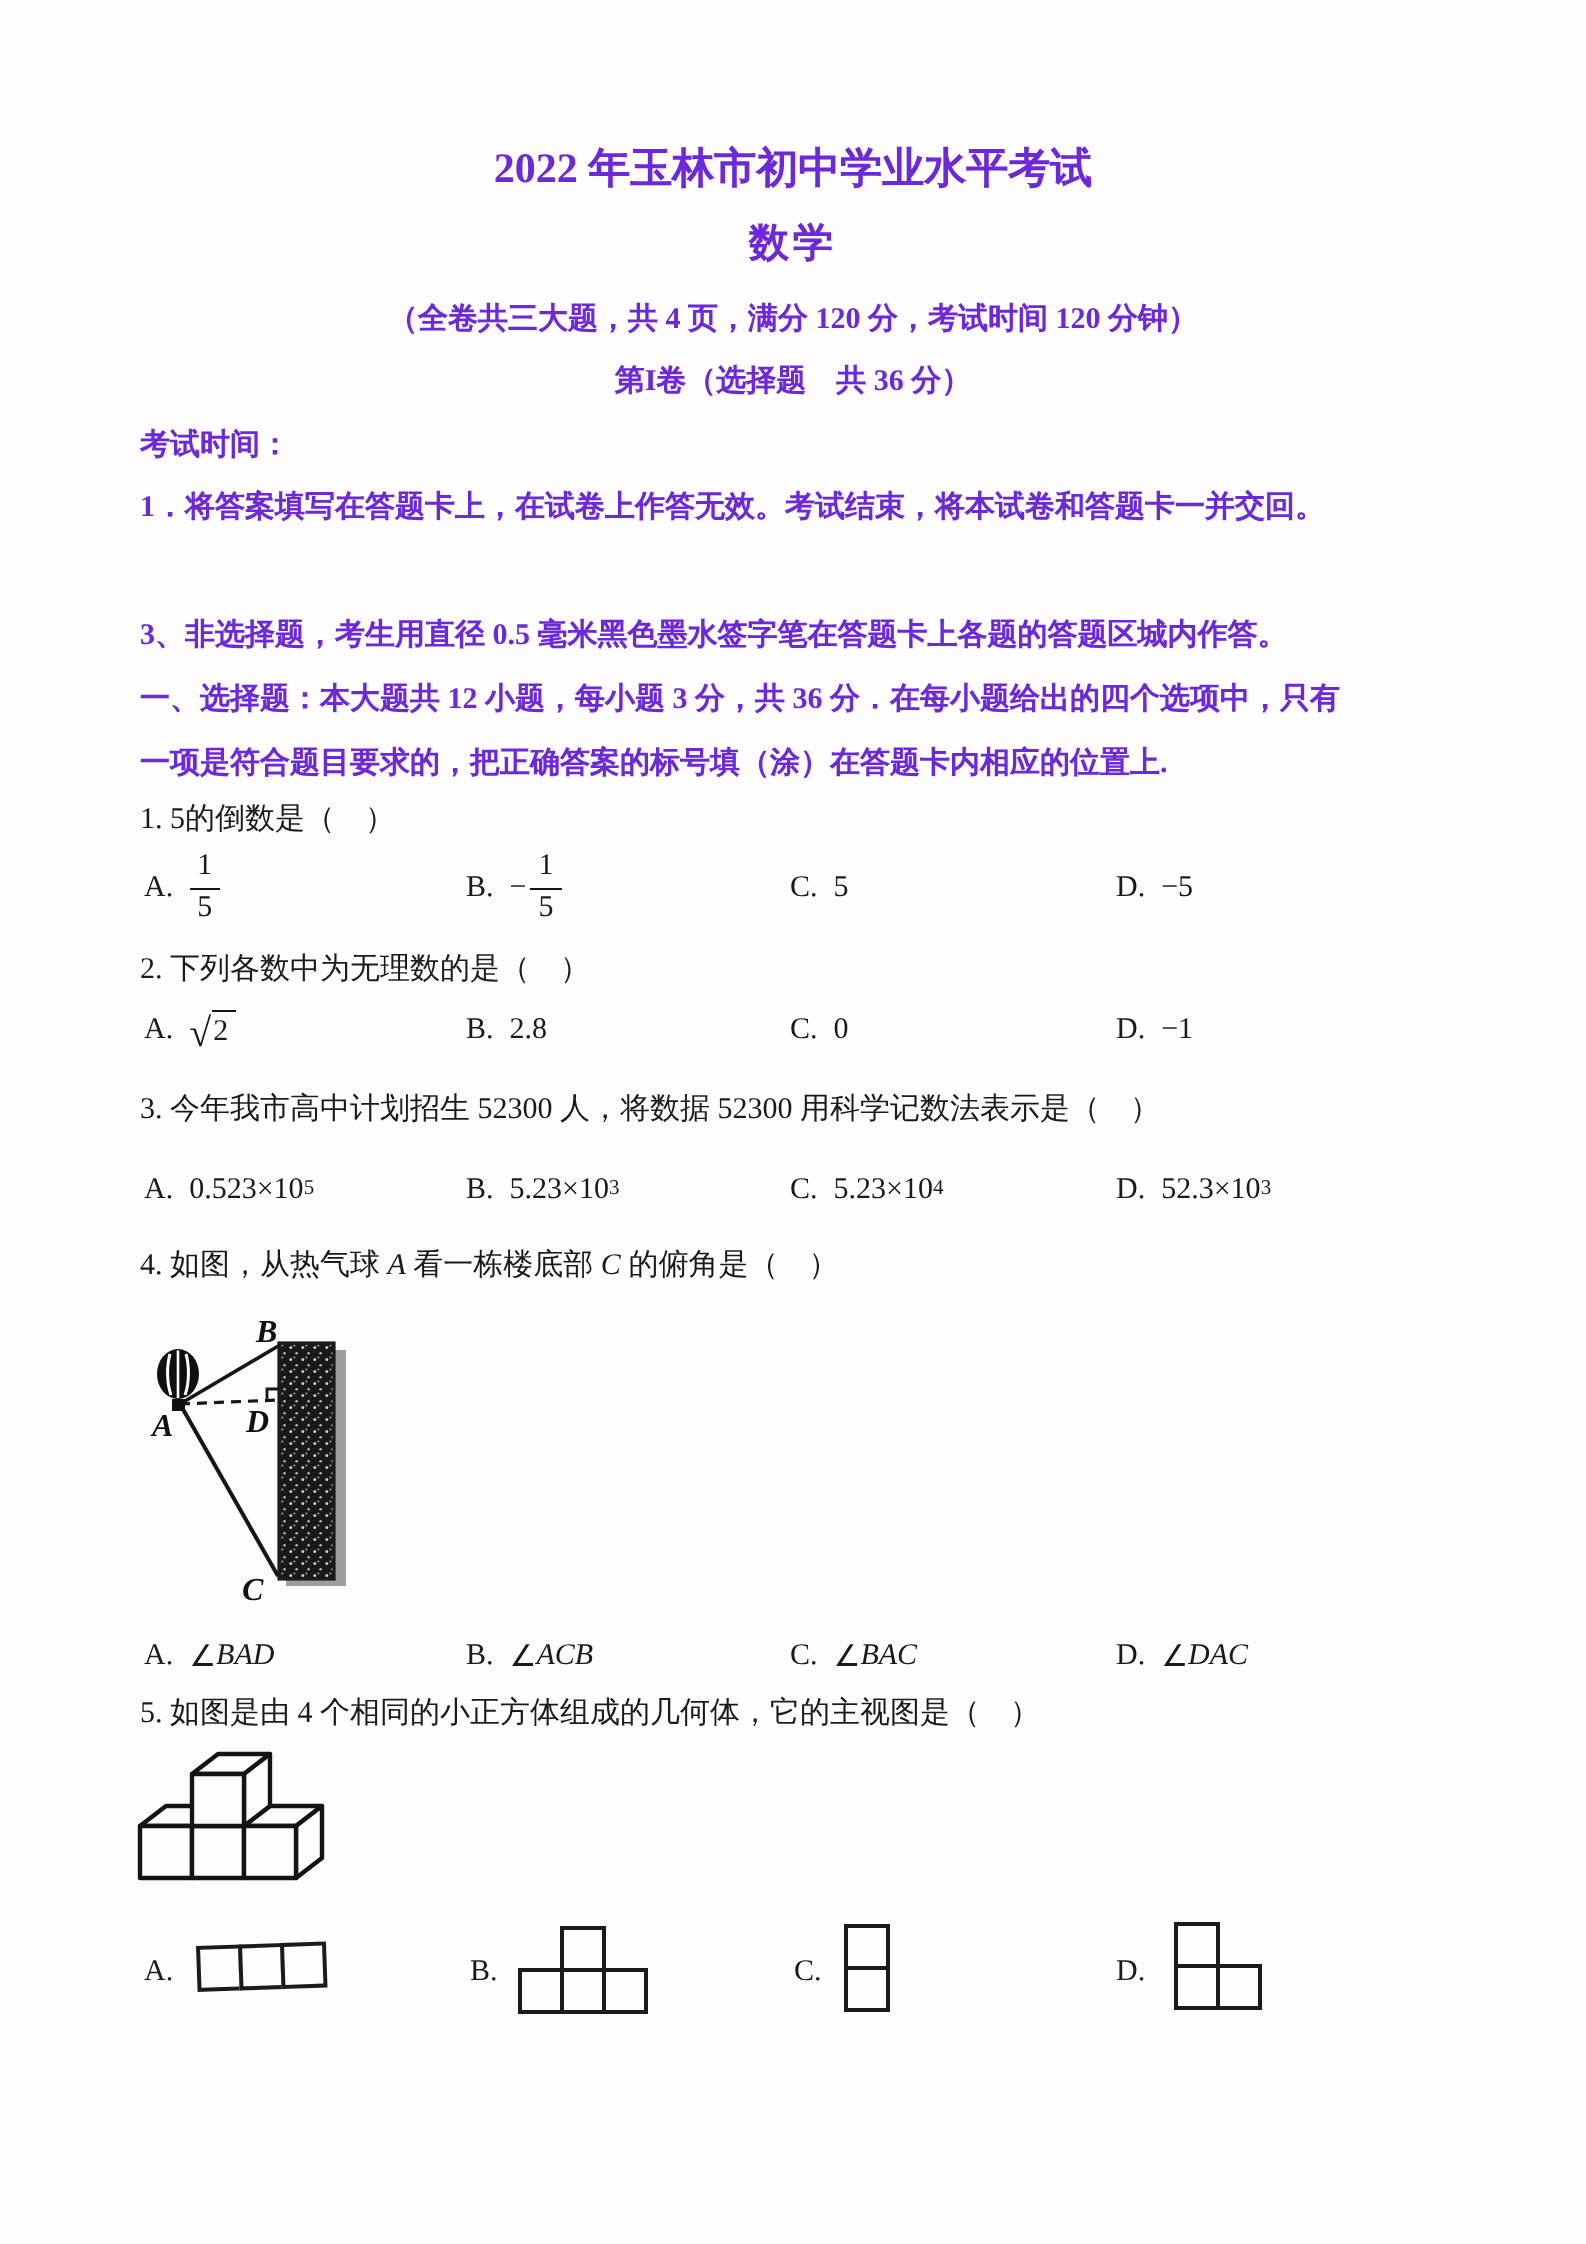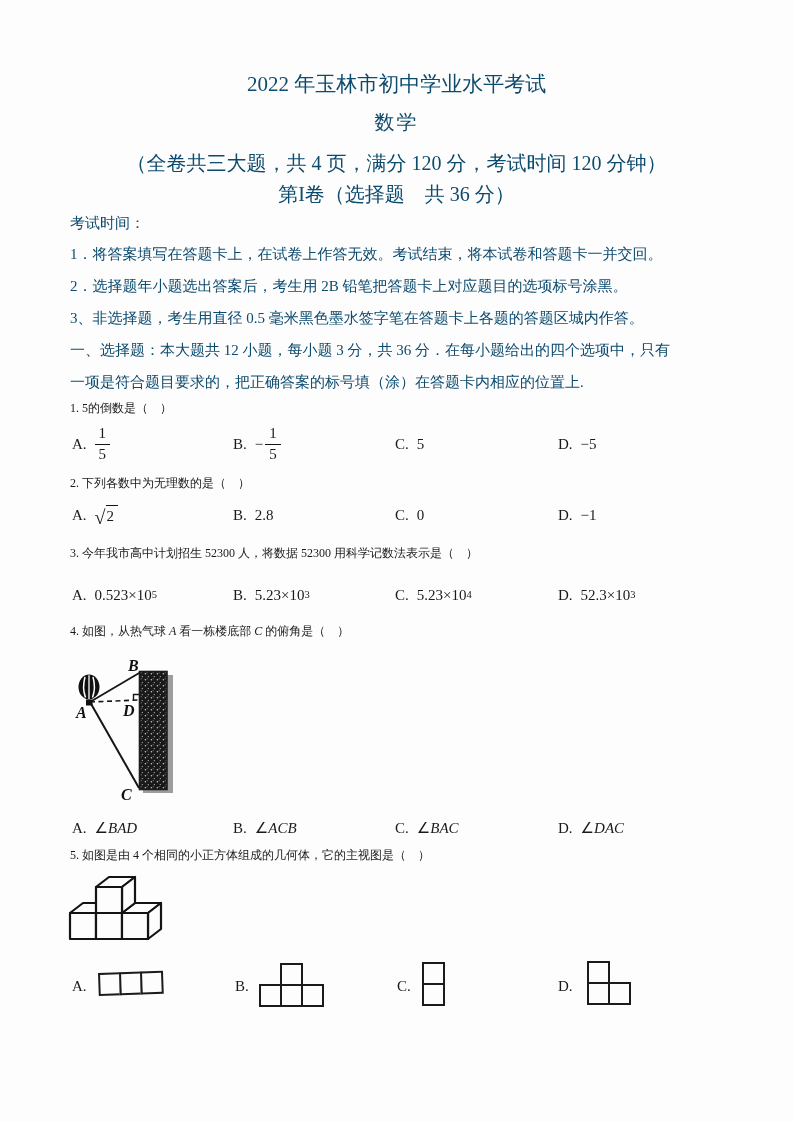--- a/index.html
+++ b/index.html
@@ -7,26 +7,26 @@
   .page {
     position: relative;
     width: 793px; height: 1122px;
     background: #fdfdfd;
     overflow: hidden;
     font-family: "Liberation Serif", serif;
     color: #1a1a1a;
   }
   .line { position:absolute; white-space:nowrap; line-height:1.25; }
   .center { left:0; width:793px; text-align:center; }
-  .bold { font-weight:400; color:#0c4a6e; }
+  .bold { font-weight:700; color:#6d28d9; }
   .title    { font-size:21px; }
   .subject  { font-size:20px; letter-spacing:2px; }
-  .meta     { font-size:20px; }
+  .meta     { font-size:15px; }
   .notice   { font-size:15px; left:70px; }
-  .stem     { font-size:12px; left:70px; }
+  .stem     { font-size:15px; left:70px; }
   .opt { position:absolute; font-size:15px; display:flex; align-items:center; }
   .opt-label { margin-right:8px; }
   .opt-val { }
   .math-var { font-style:italic; font-family:"Liberation Serif", serif; }
   
   .frac { display:inline-flex; flex-direction:column; align-items:center; font-size:15px; line-height:1.15; }
   .frac .num { border-bottom:1.5px solid #141414; padding:0 4px 1px 4px; }
   .frac .den { padding:1px 4px 0 4px; }
   .sign { margin-right:2px; }
   
@@ -50,21 +50,20 @@
 
 <div class="page">
 
   <div class="line center bold title" style="top:71px">2022 年玉林市初中学业水平考试</div>
   <div class="line center bold subject" style="top:110px">数学</div>
   <div class="line center bold meta" style="top:151px">（全卷共三大题，共 4 页，满分 120 分，考试时间 120 分钟）</div>
   <div class="line center bold meta" style="top:182px">第I卷（选择题　共 36 分）</div>
 
   <div class="line bold notice" style="top:214px">考试时间：</div>
   <div class="line bold notice" style="top:245px">1．将答案填写在答题卡上，在试卷上作答无效。考试结束，将本试卷和答题卡一并交回。</div>
-  <div class="line bold notice" style="top:277px">2．选择题年小题选出答案后，考生用 2B 铅笔把答题卡上对应题目的选项标号涂黑。</div>
   <div class="line bold notice" style="top:309px">3、非选择题，考生用直径 0.5 毫米黑色墨水签字笔在答题卡上各题的答题区城内作答。</div>
   <div class="line bold notice" style="top:341px">一、选择题：本大题共 12 小题，每小题 3 分，共 36 分．在每小题给出的四个选项中，只有</div>
   <div class="line bold notice" style="top:373px">一项是符合题目要求的，把正确答案的标号填（涂）在答题卡内相应的位置上.</div>
 
   <div class="line stem" style="top:401px">1. 5的倒数是（　）</div>
   <div class="opt" style="left:72px;top:420px;height:48px">
     <span class="opt-label">A.</span>
     <span class="frac">
         <span class="num">1</span>
         <span class="den">5</span>

